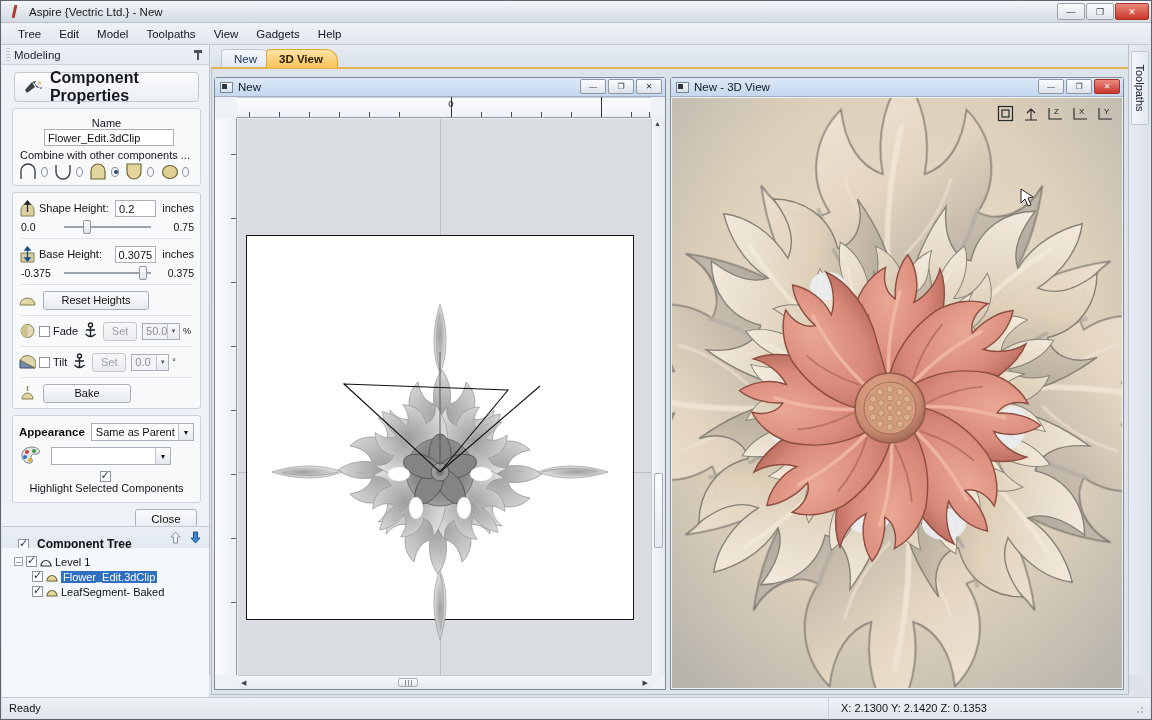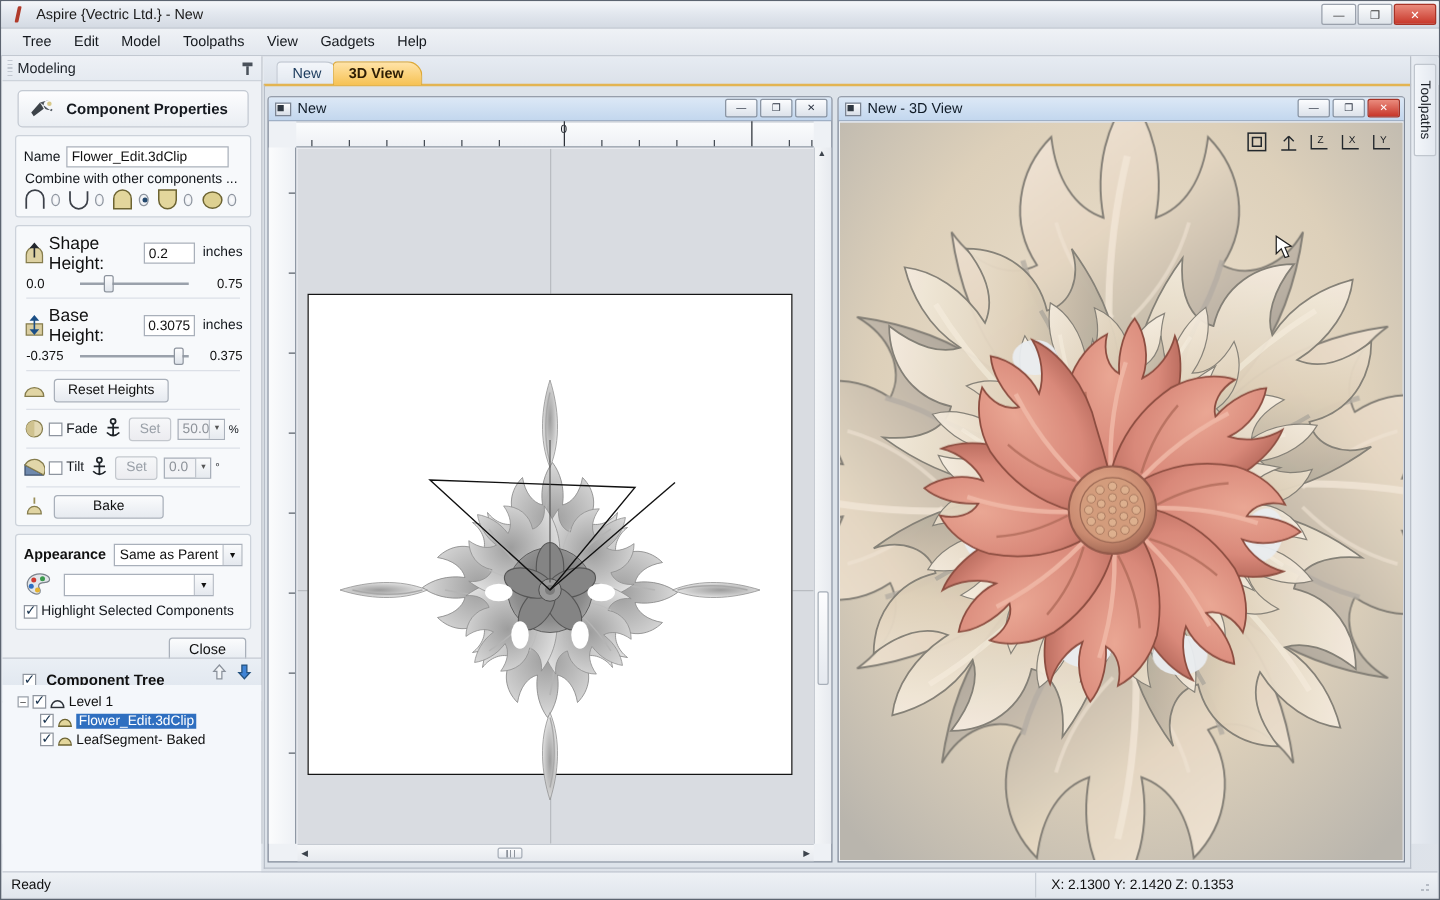--- a/index.html
+++ b/index.html
@@ -52,40 +52,40 @@
   .panel-scroll { position:absolute; left:0; top:20px; width:207px; height:610px; }
 
   .group { margin:6px 8px 0 10px; background:#f7f9fb;
     border:1px solid #ccd2da; border-radius:3px; padding:5px 6px; }
   .btn-bigrow { margin:7px 10px 0 12px; height:30px;
     background:linear-gradient(#fdfdfe,#eaeef3);
     border:1px solid #c3c9d2; border-radius:4px;
     display:flex; align-items:center; padding-left:8px; }
   .wrench { width:22px; height:18px; position:relative; margin-right:8px; }
   .wrench svg { position:absolute; left:0; top:0; }
-  .bigrow-label { font-weight:bold; font-size:12px; color:#15191f; }
-
-  .row { display:flex; align-items:center; margin:3px 0; }
+  .bigrow-label { font-weight:bold; font-size:16px; color:#15191f; }
+
+  .row { display:flex; align-items:center; margin:3px 0;flex-direction:column; }
   .lbl { font-size:11px; color:#12161b; }
   .tbox { height:17px; border:1px solid #a9b0ba; background:#fff;
     font-size:11px; padding:1px 3px; color:#101010; line-height:15px; }
   .tbox.wide { width:130px; margin-left:5px; }
   .combine-label { font-size:11px; margin:2px 0 1px 1px; color:#12161b; }
 
   .combine-row { display:flex; align-items:center; gap:1px; margin-top:2px; }
   .cshape { width:20px; height:17px; }
   .radio { width:10px; height:10px; border-radius:50%;
     border:1px solid #8e959f; background:radial-gradient(#ffffff,#e4e8ee);
     margin:0 5px 0 1px; position:relative; }
   .radio.sel:after { content:""; position:absolute; left:2px; top:2px;
     width:4px; height:4px; border-radius:50%; background:#24496e; }
 
   .hrow { display:flex; align-items:center; }
   .hico { width:17px; height:20px; margin-right:3px; }
-  .h-lbl { font-size:14px; width:78px; }
+  .h-lbl { font-size:11px; width:78px; }
   .h-val { width:42px; }
   .unit { font-size:11px; margin-left:6px; color:#12161b; }
 
   .slider { display:flex; align-items:center; margin:3px 0 2px 2px; }
   .s-min, .s-max { font-size:10.5px; color:#111; width:38px; }
   .s-max { text-align:right; }
   .s-track { flex:1; height:2px; background:#9aa1ab; position:relative;
     margin:0 5px; }
   .s-thumb { position:absolute; top:-6px; width:8px; height:14px;
     background:linear-gradient(#fdfdfe,#dfe4eb); border:1px solid #8d949e;
@@ -370,21 +370,21 @@
         </div>
 
         <div class="sep"></div>
 
         <div class="hrow">
           <div class="hico">
             <svg width="17" height="20" viewBox="0 0 17 20">
                 <path d="M1 15 h15 a7.5 7 0 0 0 -15 0 z" fill="#e1d5a4" stroke="#857c4c"></path>
               </svg>
           </div>
-          <div class="gbtn" style="margin-left:4px;width:92px">Reset Heights</div>
+          <div class="gbtn" style="margin-left:4px;width:106px">Reset Heights</div>
         </div>
 
         <div class="sep"></div>
 
         <div class="hrow">
           <div class="hico">
             <svg width="17" height="20" viewBox="0 0 17 20">
                 <circle cx="8.5" cy="10" r="6.5" fill="#e3d9b4" stroke="#857c4c"></circle>
                 <path d="M8.5 3.5 a6.5 6.5 0 0 0 0 13 z" fill="#cfc28f"></path>
               </svg>

